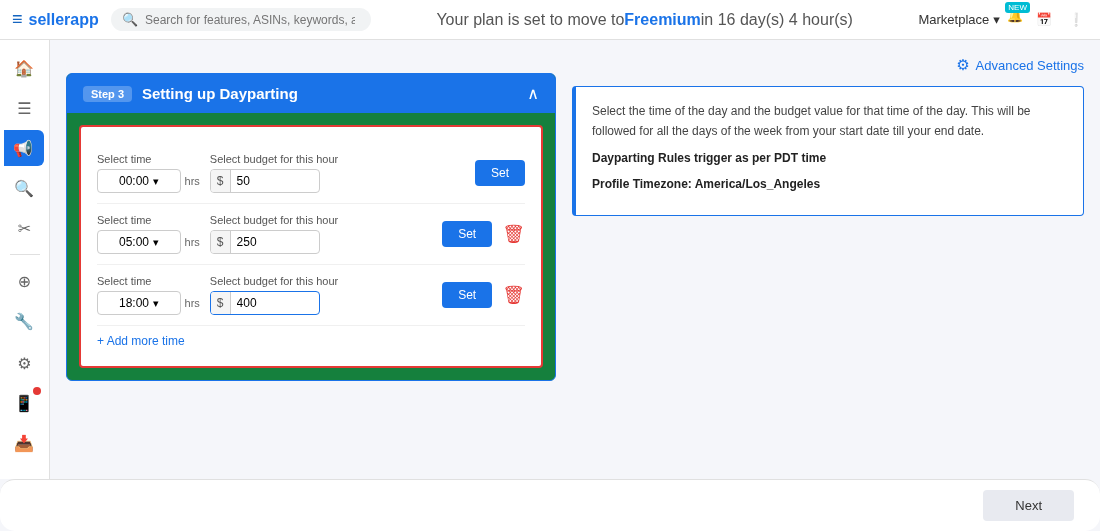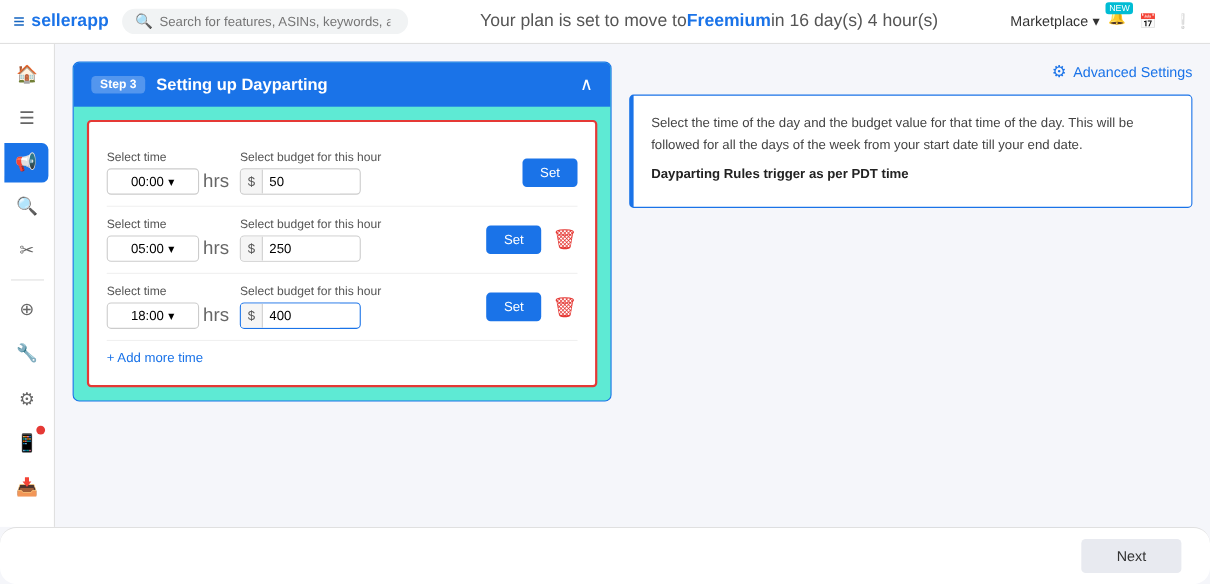--- a/index.html
+++ b/index.html
@@ -169,24 +169,25 @@
       gap: 16px;
     }
 
     
     .left-panel {
       flex: 0 0 490px;
     }
 
     
     .step-card {
-      background: #5eead4;
+      background: #15803d;
       border: 1px solid #1a73e8;
       border-radius: 6px;
       overflow: hidden;
+      margin-top: 17px;
     }
     .step-header {
       background: #1a73e8;
       color: #fff;
       padding: 10px 16px;
       display: flex;
       align-items: center;
       gap: 10px;
       justify-content: space-between;
     }
@@ -252,21 +253,21 @@
       padding: 4px 21px;
       font-size: 12px;
       background: #fff;
       display: flex;
       align-items: center;
       gap: 4px;
       cursor: pointer;
       min-width: 72px;
     }
     .hrs-label {
-      font-size: 17px;
+      font-size: 11px;
       color: #666;
     }
     .budget-group {
       display: flex;
       flex-direction: column;
       gap: 4px;
       flex: 1;
     }
     .budget-input-wrap {
       display: flex;
@@ -521,20 +522,21 @@
 
     <div class="right-panel">
       <div class="advanced-settings-link">
         <span class="gear-icon">⚙</span>
         <span>Advanced Settings</span>
       </div>
 
       <div class="info-card">
         <p>Select the time of the day and the budget value for that time of the day. This will be followed for all the days of the week from your start date till your end date.</p>
         <p class="bold-line">Dayparting Rules trigger as per PDT time</p>
+        <p class="bold-line">Profile Timezone: America/Los_Angeles</p>
       </div>
     </div>
 
   </div>
 </div>
 
 <div class="bottom-bar">
   <button class="next-btn">Next</button>
 </div>
 

